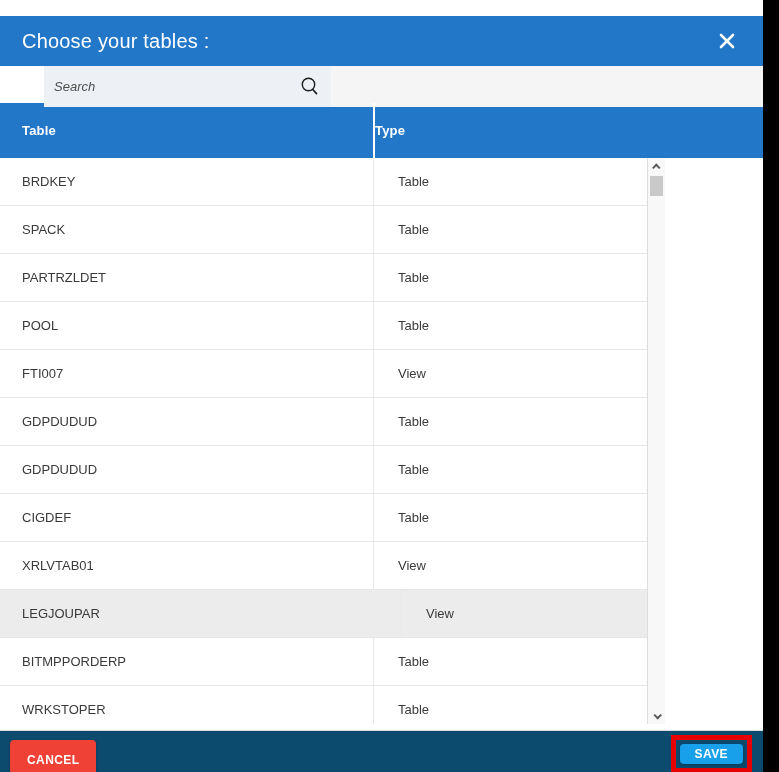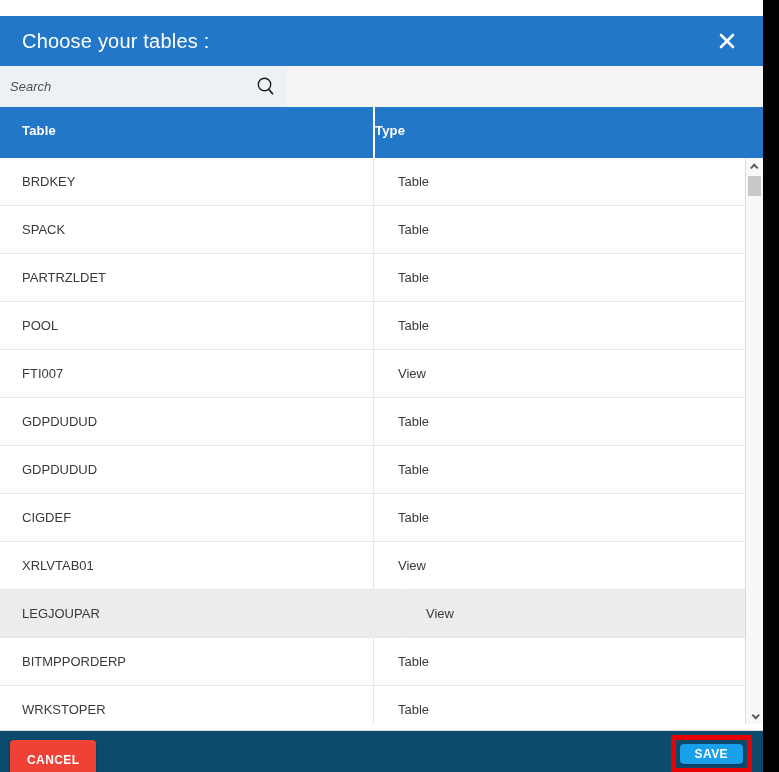--- a/index.html
+++ b/index.html
@@ -18,21 +18,21 @@
     height:50px; background:#2277c8; color:#fff;
     display:flex; align-items:center; padding:0 22px;
   }
   .modal-title { font-size:20px; font-weight:400; letter-spacing:.2px; }
   .close-btn {
     margin-left:auto; width:28px; height:28px; display:flex;
     align-items:center; justify-content:center; cursor:pointer;
   }
 
   
-  .search-row { height:37px; display:flex; background:#fff; }
+  .search-row { height:37px; display:flex; background:#fff;padding-left:44px; }
   .search-box {
     width:287px; height:41px; background:#edf0f5;
     display:flex; align-items:center; padding:0 8px 0 10px;
   }
   .search-box input {
     flex:1; border:none; outline:none; background:transparent;
     font-family:"Liberation Sans", sans-serif;
     font-size:13px; font-style:italic; color:#3c3c3c;
   }
   .search-box input::placeholder { color:#3c3c3c; opacity:.9; font-style:italic; }
@@ -40,21 +40,21 @@
   .search-filler { flex:1; height:41px; background:#f5f5f5; }
 
   
   .grid-header { height:55px; background:#2277c8; display:flex; color:#fff; }
   .gh-cell { display:flex; align-items:center; font-size:13px; font-weight:bold; letter-spacing:.2px; }
   .gh-table { width:373px; padding-left:22px; }
   .gh-type  { flex:1; border-left:2px solid #fff; }
 
   
   .grid-body { height:566px; display:flex; overflow:hidden; background:#fff; }
-  .rows-wrap { width:746px; border-right:1px solid #ddd; overflow:hidden; }
+  .rows-wrap { width:648px; border-right:1px solid #ddd; overflow:hidden; }
   .grid-row {
     height:48px; display:flex; align-items:stretch;
     border-bottom:1px solid #e7e7e7; background:#fff; cursor:pointer;
   }
   .grid-row.highlighted { background:#ececec;gap:28px; }
   .cell { display:flex; align-items:center; font-size:13px; color:#3a3a3a; }
   .cell-table { width:373px; padding-left:22px; }
   .cell-type  { flex:1; border-left:1px solid #e8e8e8; padding-left:24px; }
 
   

